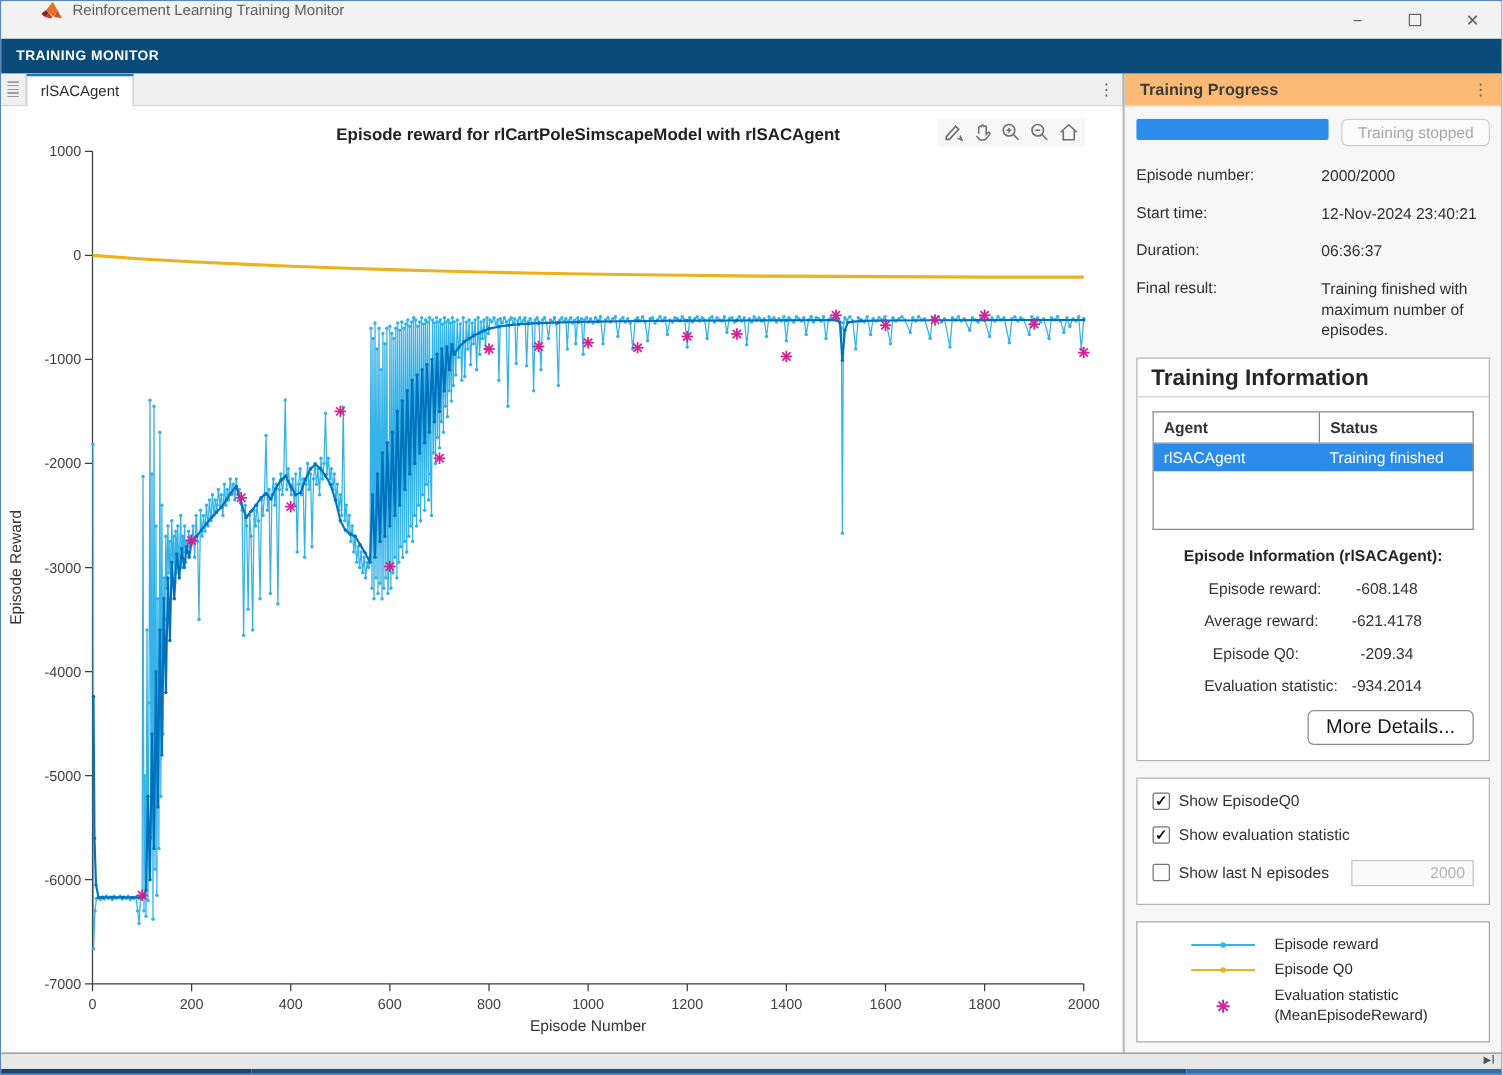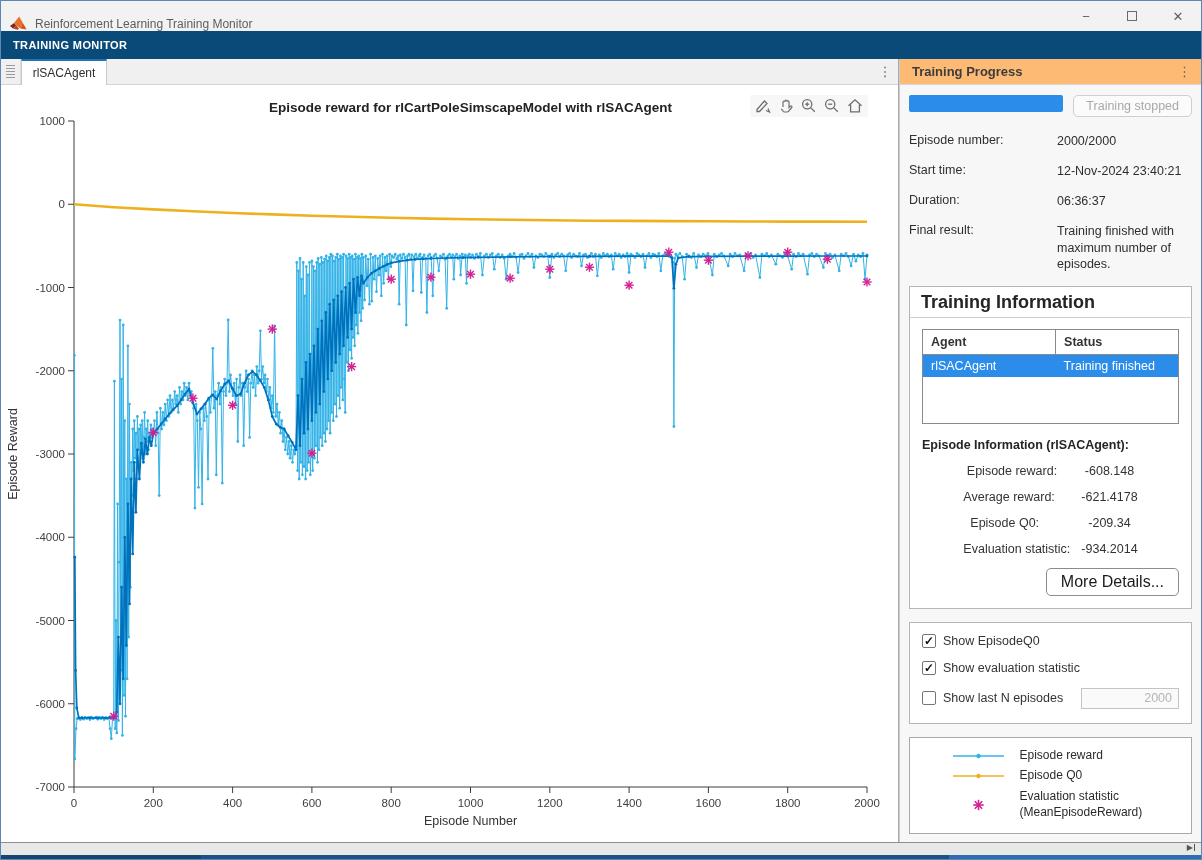--- a/index.html
+++ b/index.html
@@ -1,21 +1,21 @@
 <!DOCTYPE html>
 <html><head>
 <meta charset="utf-8">
 <style>
   * { margin:0; padding:0; box-sizing:border-box; }
   html,body { width:1202px; height:860px; overflow:hidden; }
   body { font-family:"Liberation Sans", sans-serif; font-size:12.5px; color:#333; background:#fff; }
   .window { position:relative; width:1202px; height:860px; border:1px solid #5a87b8; display:flex; flex-direction:column; }
 
   
-  .titlebar { height:30px; background:#f2f2f2; display:flex; align-items:flex-end; flex:0 0 auto; }
+  .titlebar { height:30px; background:#f2f2f2; display:flex; align-items:flex-start; flex:0 0 auto;padding-left:23px; }
   .titlebar .logo { margin:0 8px 0 9px; display:flex; }
   .titlebar .title { font-size:12px; color:#5d5d5d; }
   .win-controls { margin-left:auto; display:flex; align-items:center; height:100%; }
   .win-btn { width:46px; height:100%; display:flex; align-items:center; justify-content:center; color:#5f5f5f; font-size:13px; cursor:default; }
   .maxi-box { width:10px; height:10px; border:1px solid #6a6a6a; display:inline-block; }
 
   
   .ribbon { height:28px; background:#0a4a78; display:flex; align-items:center; flex:0 0 auto; }
   .ribbon-tab { color:#ffffff; font-size:11px; font-weight:bold; letter-spacing:.4px; padding:0 12px; height:100%; display:flex; align-items:center; }
 
@@ -56,21 +56,21 @@
   .section-head { padding:5px 11px 4px 11px; font-weight:bold; color:#252525; border-bottom:1px solid #cfcfcf; font-size:18px; }
   .section-content { padding:11px 12px 12px 12px; }
 
   table.agents { border-collapse:collapse; width:100%; border:1px solid #8a8a8a; }
   table.agents th { text-align:left; font-weight:bold; padding:5px 8px; border-bottom:1px solid #8a8a8a; background:#fff; }
   table.agents th + th { border-left:1px solid #8a8a8a; }
   table.agents td { padding:4px 8px; }
   tr.sel-row { background:#2b8de9; color:#fff; }
   .table-filler { height:46px; }
 
-  .ep-info-title { font-weight:bold; margin:14px 0 12px 0; color:#252525; }
+  .ep-info-title { font-weight:bold; margin:14px 0 12px 0; color:#252525;text-align:center; }
   .info-row { display:flex; margin-bottom:12px;justify-content:center; }
   .info-label { width:118px; flex:0 0 auto; }
   .btn-row { display:flex; justify-content:flex-end; margin-top:8px; }
   .btn-normal { border:1px solid #8c8c8c; border-radius:5px; background:#fff; color:#1a1a1a; font-size:16px; padding:4px 14px; }
 
   .opt-row { display:flex; align-items:center; margin-bottom:13px; }
   .opt-row:last-child { margin-bottom:2px; }
   .checkbox { width:14px; height:14px; border:1px solid #767676; border-radius:2px; background:#fff; margin-right:7px; flex:0 0 auto; font-size:12px; font-weight:bold; color:#111; line-height:12px; text-align:center; }
   .n-input { margin-left:auto; width:98px; height:21px; border:1px solid #c4c4c4; background:#fafafa; color:#b4b4b4; text-align:right; padding:0 6px; font-size:12.5px; font-family:"Liberation Sans",sans-serif; }
 

